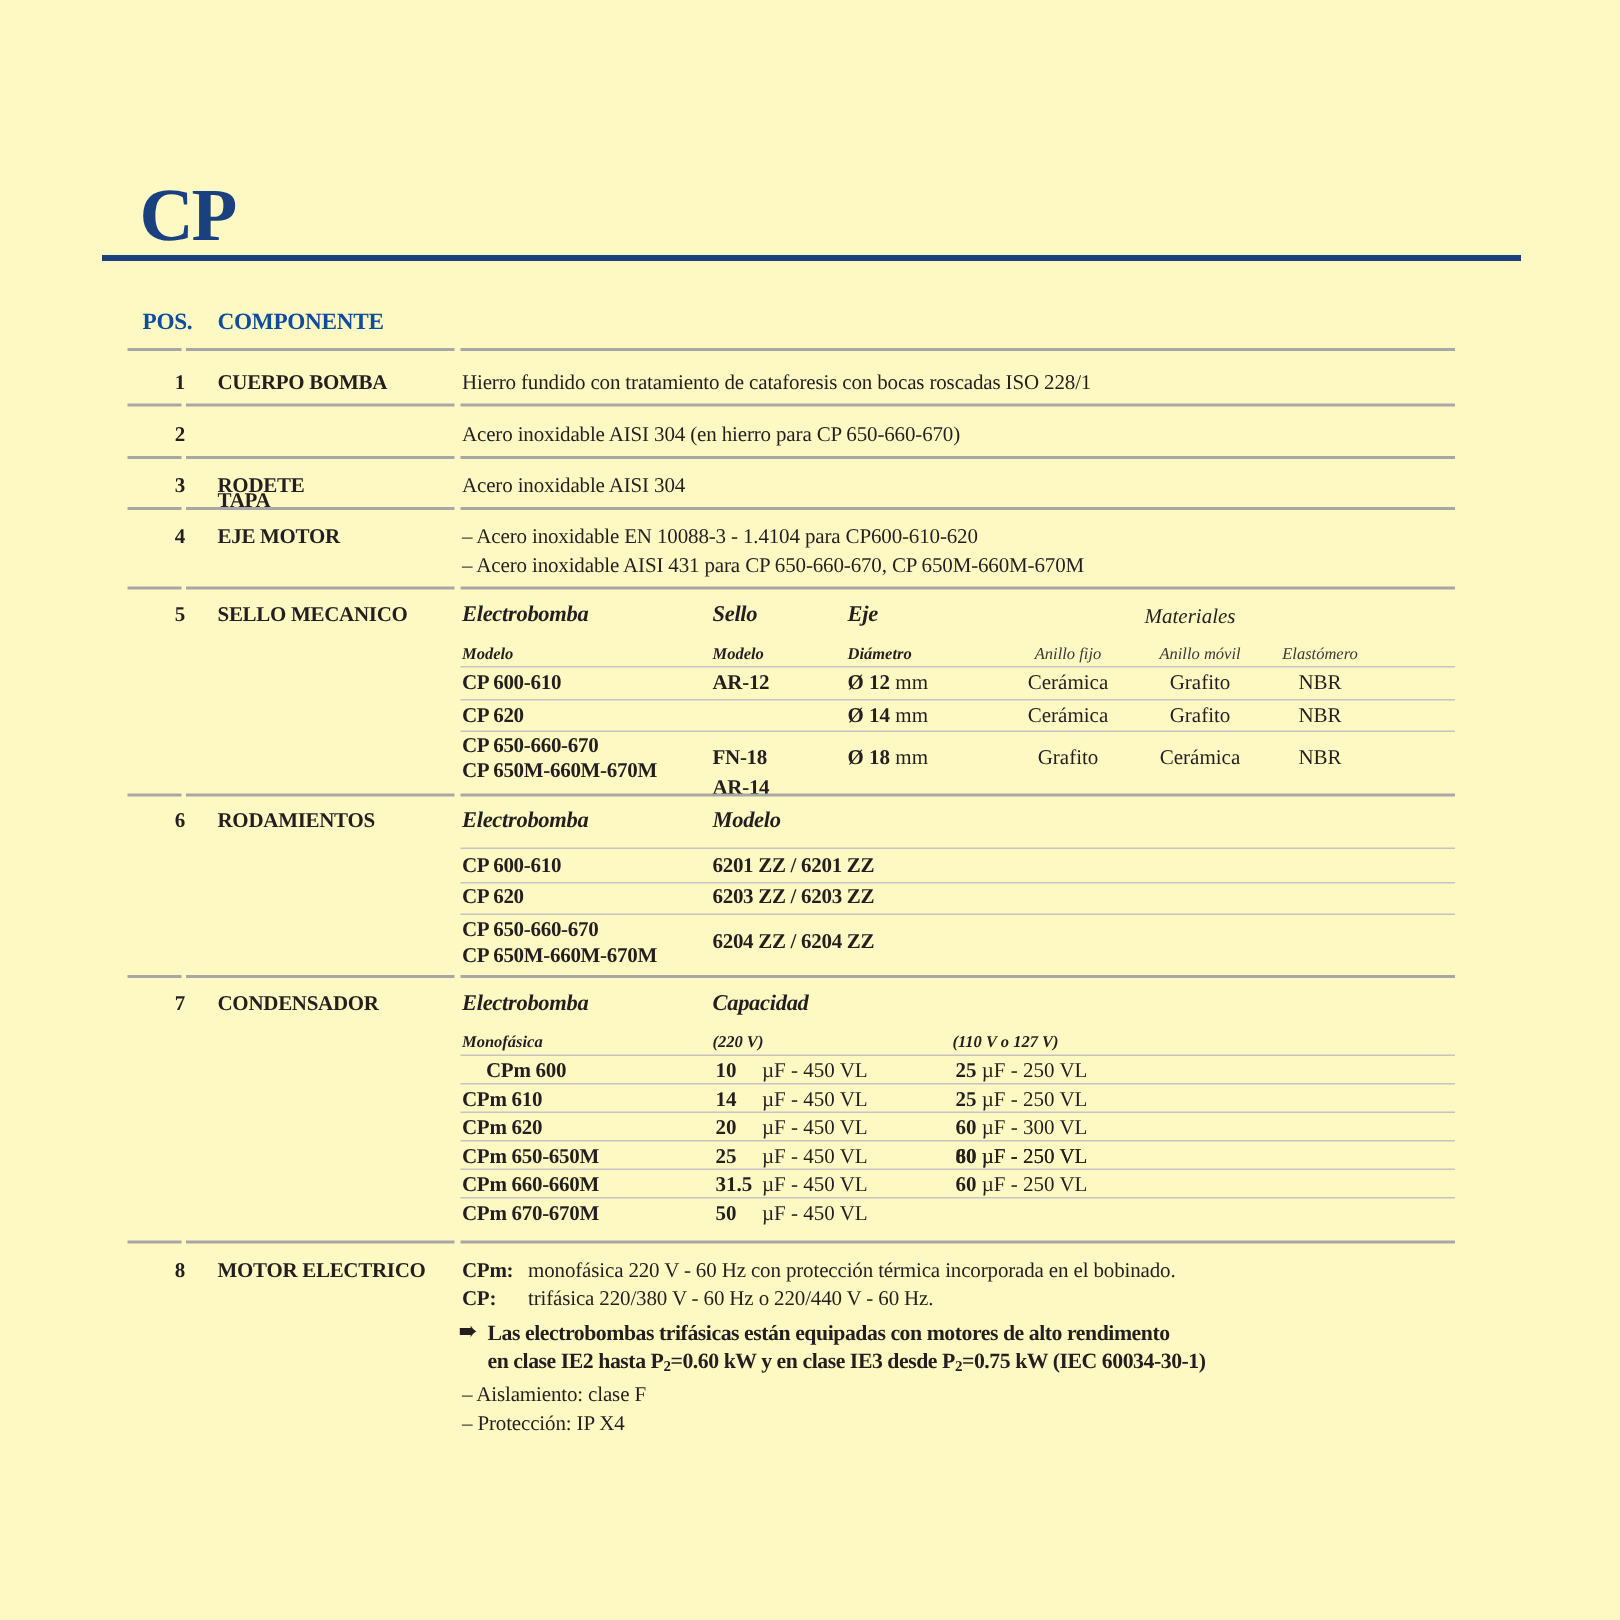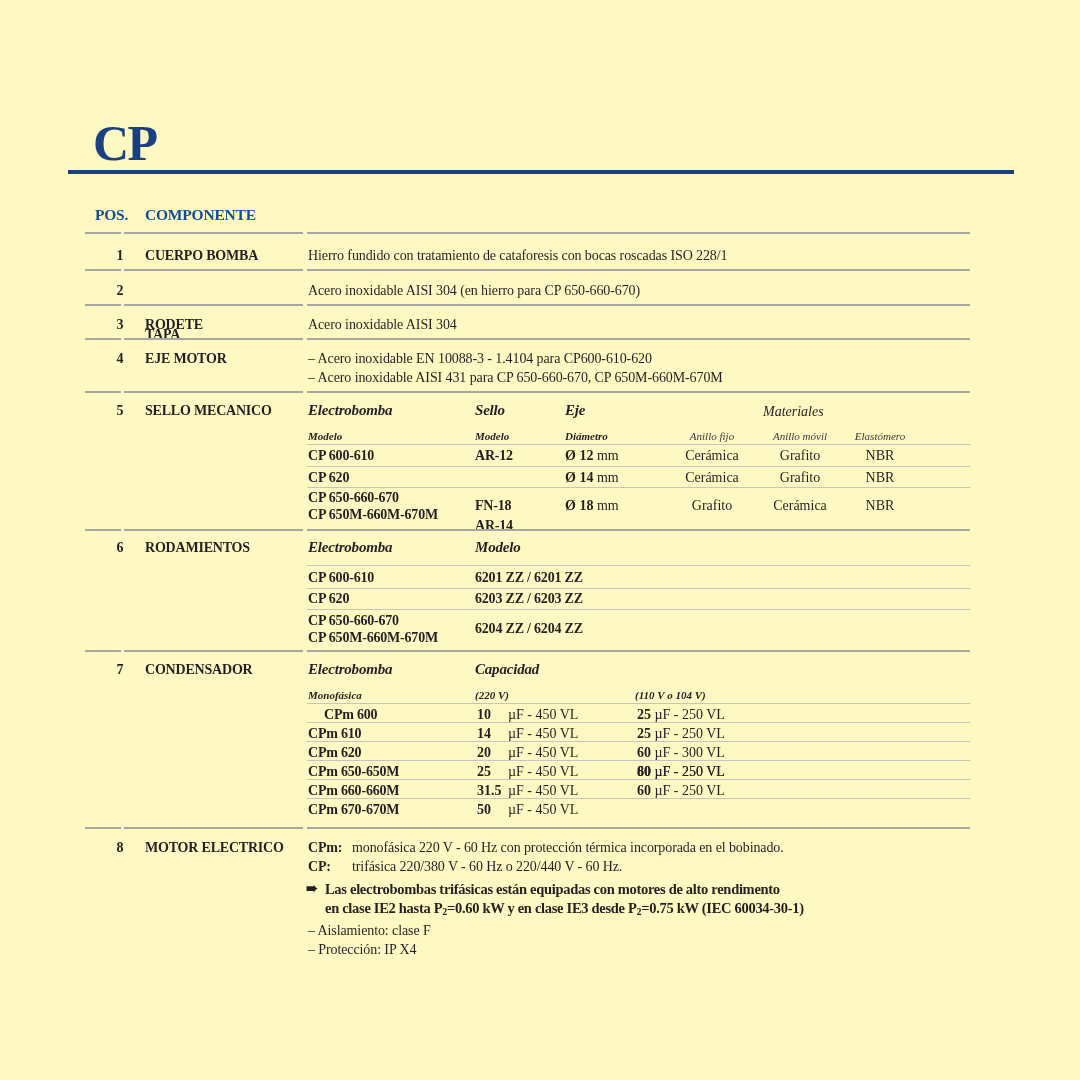--- a/index.html
+++ b/index.html
@@ -183,21 +183,21 @@
 
   <div>
     <div class="abs pos-num" style="left:104px;top:661px;">7</div>
     <div class="abs comp-name" style="left:145px;top:661px;">CONDENSADOR</div>
 
     <div class="abs th" style="left:308px;top:661px;">Electrobomba</div>
     <div class="abs th" style="left:475px;top:661px;">Capacidad</div>
 
     <div class="abs sub" style="left:308px;top:687px;">Monofásica</div>
     <div class="abs sub" style="left:475px;top:687px;">(220 V)</div>
-    <div class="abs sub" style="left:635px;top:687px;">(110 V o 104 V)</div>
+    <div class="abs sub" style="left:635px;top:687px;">(110 V o 127 V)</div>
     <div class="innerdiv" style="top:703px;"></div>
 
     <div>
       <div class="abs cell-b" style="left:308px;top:706px;margin-left:16px;">CPm 600</div>
       <div class="abs cell" style="left:477px;top:706px;"><span class="cap-val">10</span><span>µF - 450 VL</span></div>
       <div class="abs cell" style="left:637px;top:706px;"><span class="bold">25</span><span> µF - 250 VL</span></div>
     </div>
     <div class="innerdiv" style="top:722px;"></div>
 
     <div>

